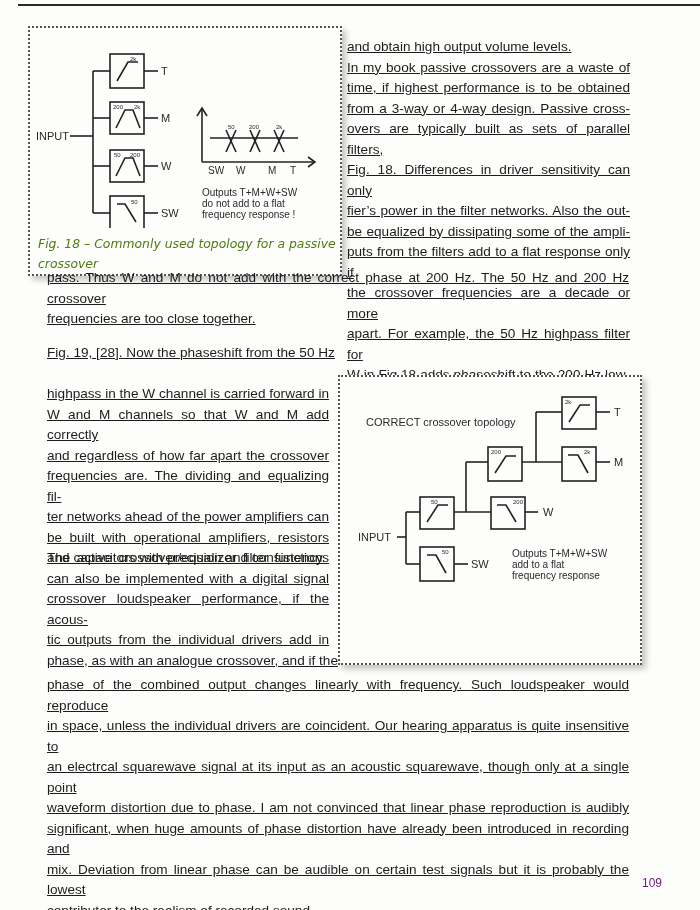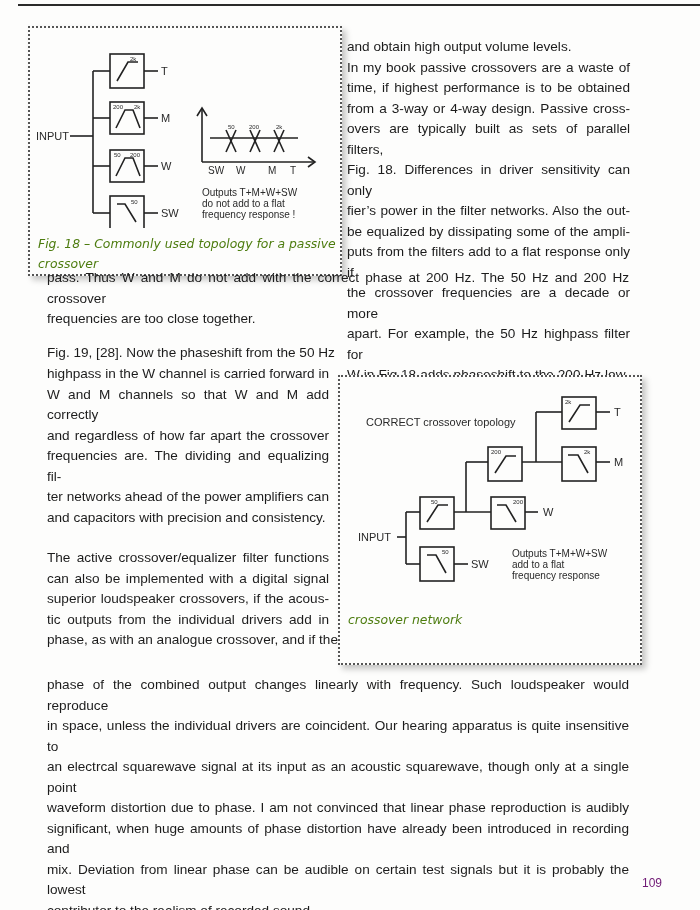--- a/index.html
+++ b/index.html
@@ -12,20 +12,21 @@
     .top-rule {
       position: absolute; left: 18px; top: 4px; width: 685px; height: 2px;
       background: #2a2a2a;
     }
     .body-text {
       position: absolute;
       font-family: "Liberation Sans", sans-serif;
       font-size: 13.6px;
       line-height: 20.5px;
       color: #1c1c1c;
+      text-decoration: underline;
     }
     .body-text .ln { display: block; white-space: nowrap; }
     .body-text .ln.j { text-align: justify; text-align-last: justify; white-space: normal; }
     .fig-box {
       position: absolute;
       border: 2px dotted #555;
       background: #fdfdfc;
       box-shadow: 4px 4px 6px rgba(0,0,0,0.22);
     }
     .caption {
@@ -138,33 +139,34 @@
 
 <div class="body-text" style="left:47px; top:268px; width:582px;">
   <span class="ln j">pass. Thus W and M do not add with the correct phase at 200 Hz. The 50 Hz and 200 Hz crossover</span>
   <span class="ln">frequencies are too close together.</span>
 </div>
 
 <div class="body-text" style="left:47px; top:343px; width:582px;">
   <span class="ln">Fig. 19, [28]. Now the phaseshift from the 50 Hz</span>
 </div>
 
-<div class="body-text" style="left:47px; top:364px; width:282px;">
+<div class="body-text" style="left:47px; top:384px; width:282px;">
   <span class="ln j">highpass in the W channel is carried forward in</span>
   <span class="ln j">W and M channels so that W and M add correctly</span>
   <span class="ln j">and regardless of how far apart the crossover</span>
   <span class="ln j">frequencies are. The dividing and equalizing fil-</span>
   <span class="ln j">ter networks ahead of the power amplifiers can</span>
+  <span class="ln j">be built with operational amplifiers, resistors</span>
   <span class="ln">and capacitors with precision and consistency.</span>
 </div>
 
 <div class="body-text" style="left:47px; top:548px; width:282px;">
   <span class="ln j">The active crossover/equalizer filter functions</span>
   <span class="ln j">can also be implemented with a digital signal</span>
-  <span class="ln j">superior loudspeaker crossovers, if the acous-</span>
+  <span class="ln j">crossover loudspeaker performance, if the acous-</span>
   <span class="ln j">tic outputs from the individual drivers add in</span>
   <span class="ln">phase, as with an analogue crossover, and if the</span>
 </div>
 
 <div class="fig-box" style="left:338px; top:375px; width:300px; height:286px;">
   <svg width="300" height="220" viewBox="0 0 300 220" style="position:absolute;left:0;top:0;">
     <g stroke="#222" stroke-width="1.6" fill="none">
 
       <line x1="57" y1="160" x2="66" y2="160"></line>
       <line x1="66" y1="135" x2="66" y2="187"></line>
@@ -216,21 +218,20 @@
       <text x="203" y="139">W</text>
       <text x="131" y="191">SW</text>
     </g>
     <g font-size="10">
       <text x="172" y="180">Outputs T+M+W+SW</text>
       <text x="172" y="191">add to a flat</text>
       <text x="172" y="202">frequency response</text>
     </g>
   </svg>
   <div class="caption" style="left:8px; top:233px; width:284px;">
-    <span class="ln">crossover network</span>
   </div>
 </div>
 
 <div class="body-text" style="left:47px; top:675px; width:582px;">
   <span class="ln j">phase of the combined output changes linearly with frequency. Such loudspeaker would reproduce</span>
   <span class="ln j">in space, unless the individual drivers are coincident. Our hearing apparatus is quite insensitive to</span>
   <span class="ln j">an electrcal squarewave signal at its input as an acoustic squarewave, though only at a single point</span>
   <span class="ln j">waveform distortion due to phase. I am not convinced that linear phase reproduction is audibly</span>
   <span class="ln j">significant, when huge amounts of phase distortion have already been introduced in recording and</span>
   <span class="ln j">mix. Deviation from linear phase can be audible on certain test signals but it is probably the lowest</span>

